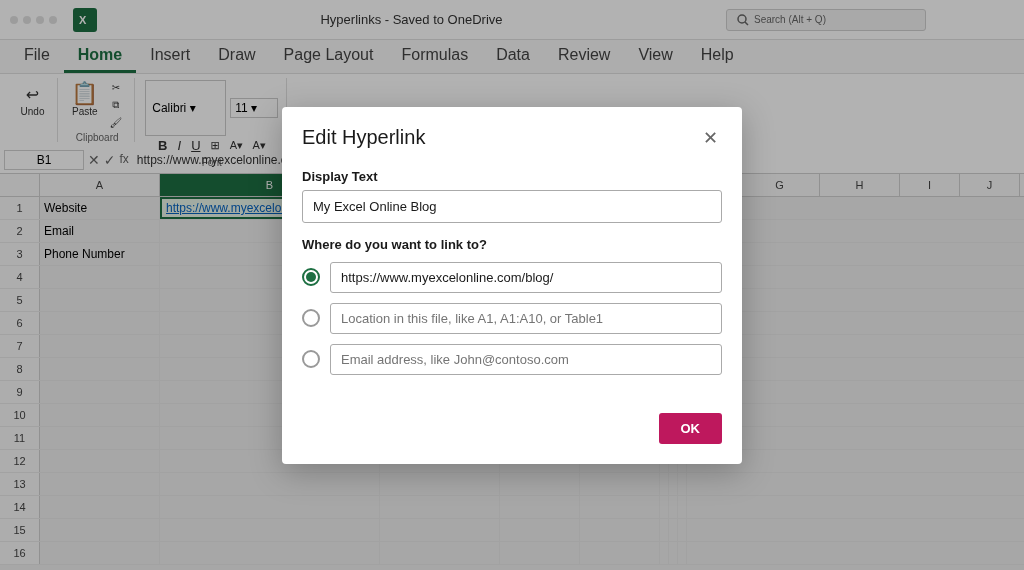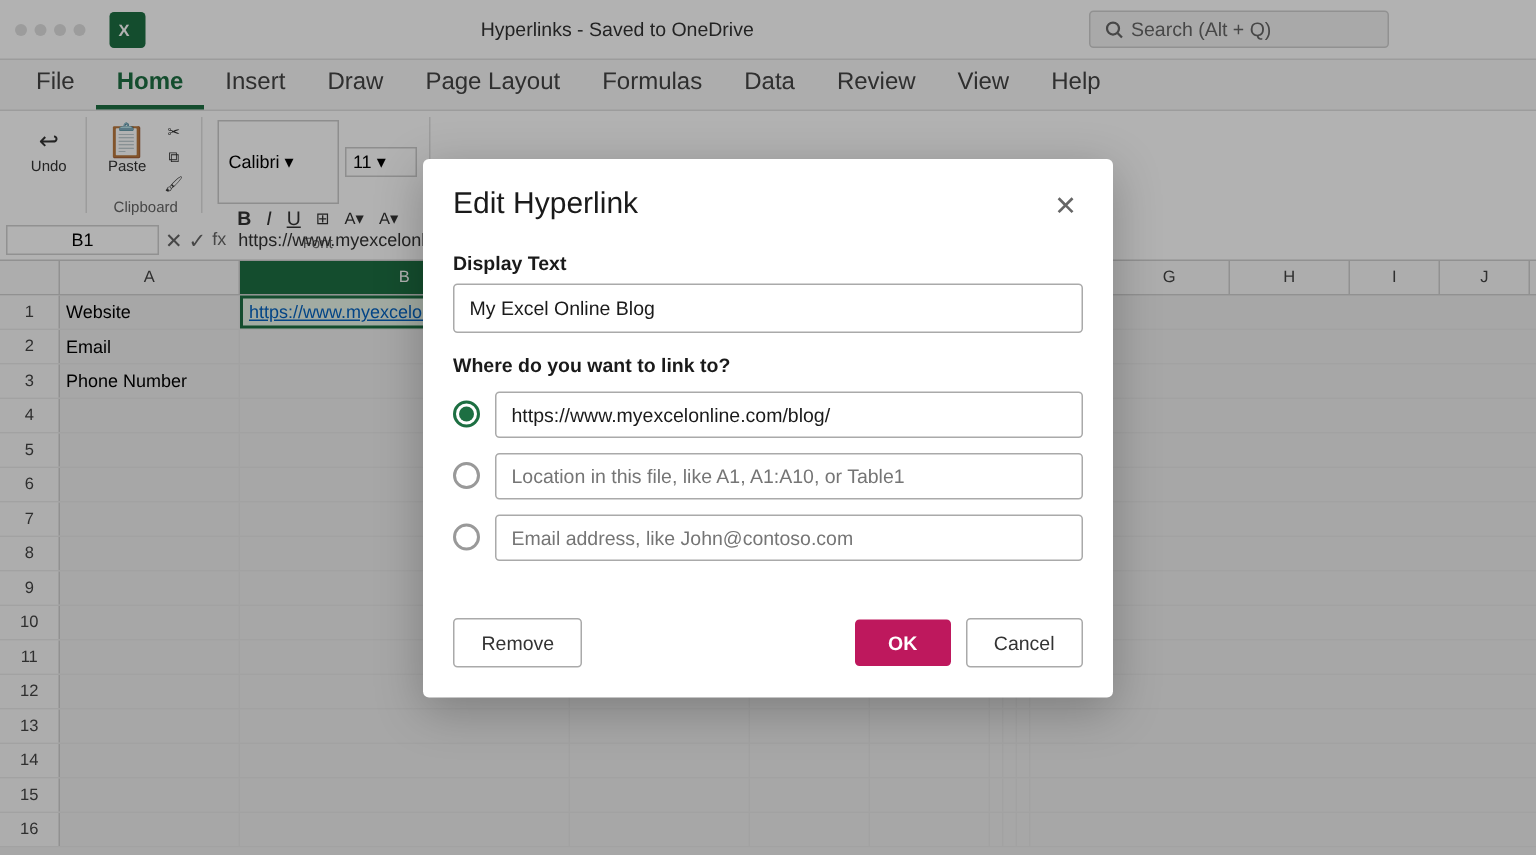--- a/index.html
+++ b/index.html
@@ -39,21 +39,21 @@
       font-size: 13px;
       color: #333;
       flex: 1;
       text-align: center;
     }
     .search-bar {
       background: #f3f3f3;
       border: 1px solid #d0d0d0;
       border-radius: 3px;
       padding: 4px 10px;
-      font-size: 13px;
+      font-size: 10px;
       color: #666;
       width: 200px;
       display: flex;
       align-items: center;
       gap: 5px;
     }
     .ribbon-tabs {
       display: flex;
       padding: 0 10px;
       background: #f8f8f8;
@@ -117,21 +117,21 @@
     .formula-bar {
       display: flex;
       align-items: center;
       height: 28px;
       background: #fff;
       border-bottom: 1px solid #d0d0d0;
       padding: 0 4px;
       gap: 4px;
     }
     .cell-ref {
-      width: 102px;
+      width: 80px;
       border: 1px solid #d0d0d0;
       padding: 2px 6px;
       font-size: 12px;
       text-align: center;
     }
     .formula-icons {
       display: flex;
       gap: 4px;
       color: #666;
       font-size: 14px;
@@ -664,19 +664,17 @@
         <input class="radio-input-field placeholder" placeholder="Location in this file, like A1, A1:A10, or Table1" value="" style="">
       </div>
 
       
       <div class="radio-option">
         <div class="radio-btn"></div>
         <input class="radio-input-field placeholder" placeholder="Email address, like John@contoso.com" value="" style="">
       </div>
     </div>
     <div class="modal-footer">
-      <button class="btn-remove">Remove</button>
       <div class="btn-spacer"></div>
       <button class="btn-ok">OK</button>
-      <button class="btn-cancel">Cancel</button>
     </div>
   </div>
 </div>
 
 </body></html>

